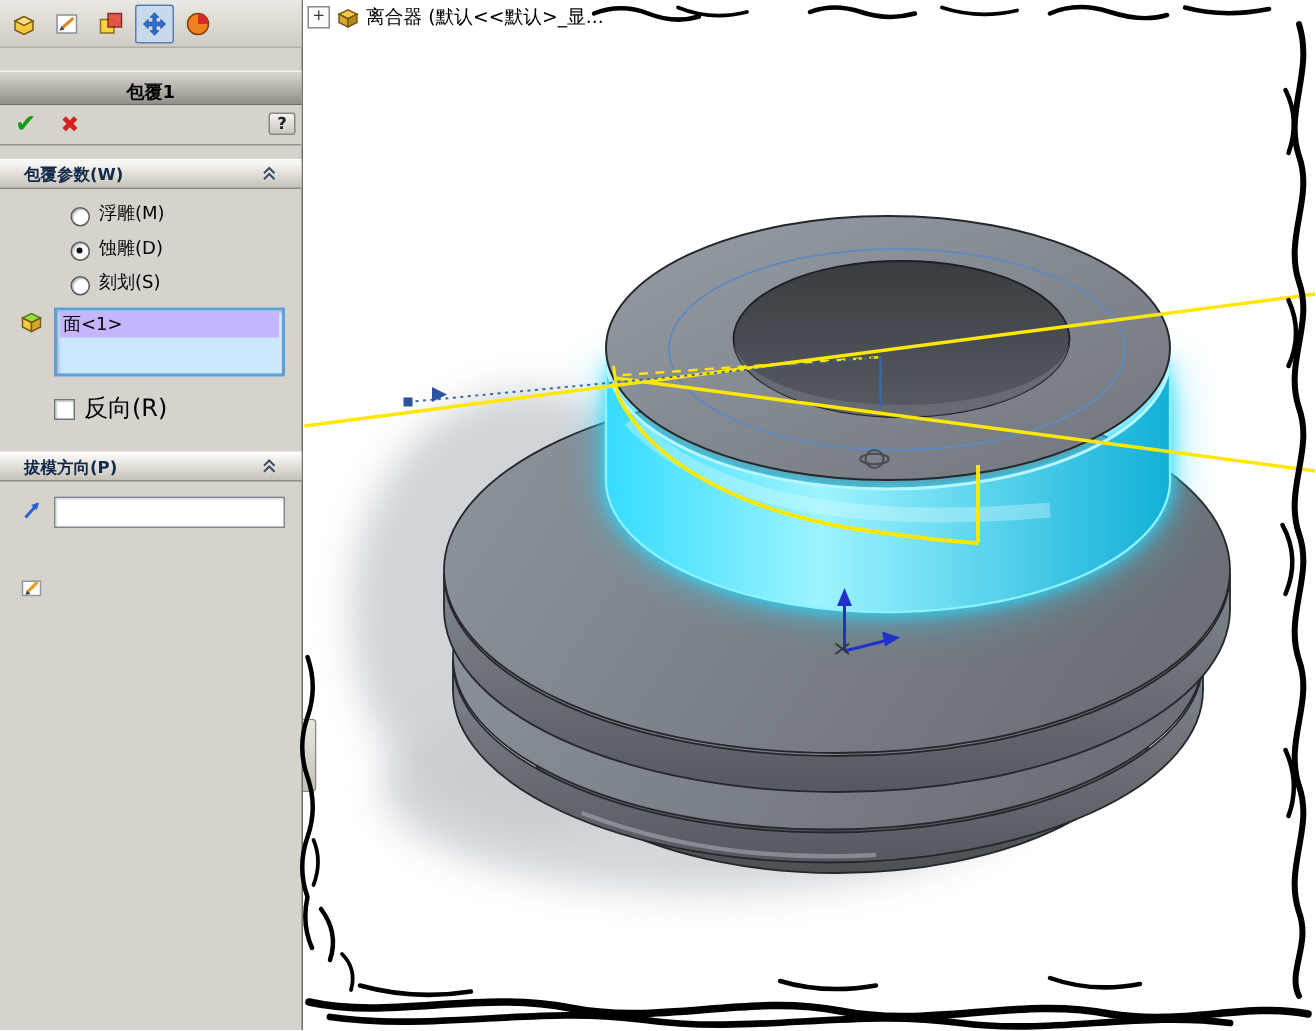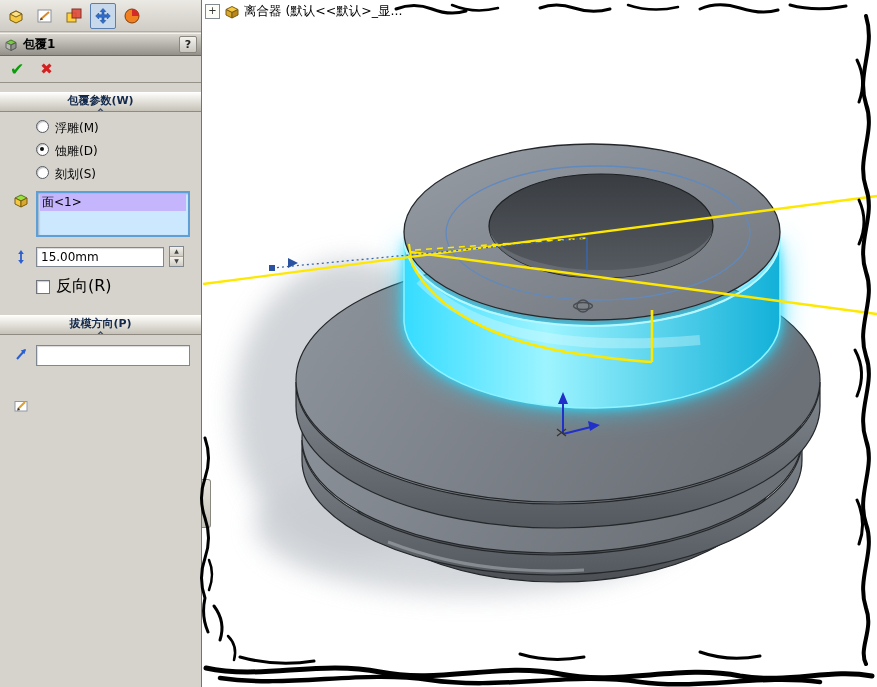--- a/index.html
+++ b/index.html
@@ -7,36 +7,36 @@
     position:relative;width:877px;height:687px;background:#ffffff;overflow:hidden;
     font-family:"DejaVu Sans","Liberation Sans",sans-serif;color:#000;
   }
   
   .pm{position:absolute;left:0;top:0;width:201px;height:687px;z-index:10;
       background:var(--panel_bg,#d6d3cd);border-right:1px solid #76736b;}
   .pm-toolbar{height:27px;display:flex;align-items:center;gap:3px;padding:2px 3px;
       background:linear-gradient(#ebe9e3,#cfccc5);border-bottom:1px solid #b0aca4;}
   .tb-cell{width:24px;height:24px;display:flex;align-items:center;justify-content:center;border:1px solid transparent;}
   .tb-cell.pressed{border:1px solid #5a7fae;background:#c8d9ec;border-radius:2px;}
-  .pm-titlebar{height:21px;margin-top:1px;display:flex;align-items:center;gap:5px;padding:0 4px;
+  .pm-titlebar{height:21px;margin-top:15px;display:flex;align-items:center;gap:5px;padding:0 4px;
       background:linear-gradient(#dad7d1,#93908a);border-top:1px solid #f3f2ee;border-bottom:1px solid #6e6b64;
-      font-weight:bold;font-size:12px;}
+      font-weight:bold;font-size:12px;flex-direction:column;}
   .pm-help{margin-left:auto;width:16px;height:15px;display:flex;align-items:center;justify-content:center;
       font-weight:bold;font-size:11px;color:#222;background:linear-gradient(#f4f3ee,#c9c6bf);
       border:1px solid #8a877f;border-radius:2px;}
   .pm-actions{height:26px;display:flex;align-items:center;gap:16px;padding:0 10px;
       border-bottom:1px solid #96928a;background:var(--panel_bg,#d6d3cd);}
   .ok-mark{color:var(--ok_green,#0d9c0d);font-size:17px;font-weight:bold;}
   .cancel-mark{color:var(--cancel_red,#d42020);font-size:15px;font-weight:bold;}
   .pm-group{margin-top:9px;}
   .pm-group-header{height:18px;display:flex;align-items:center;justify-content:space-between;padding:0 16px;
       background:linear-gradient(#fdfcf9,#c6c2b8);border-top:1px solid #ffffff;border-bottom:1px solid #8f8b83;
-      font-size:11px;font-weight:bold;color:#13294b;flex-direction:column;}
+      font-size:11px;font-weight:bold;color:#13294b;}
   .pm-group-body{padding:5px 0 7px;}
-  .radio-row{display:flex;align-items:flex-start;gap:6px;padding:3px 0 3px 36px;font-size:12px;}
+  .radio-row{display:flex;align-items:flex-end;gap:6px;padding:3px 0 3px 36px;font-size:12px;margin-left:11px;}
   .radio{width:11px;height:11px;border-radius:50%;border:1px solid #555a61;background:#fff;
       box-shadow:inset 1px 1px 1px rgba(0,0,0,.25);position:relative;flex:0 0 auto;}
   .radio.checked::after{content:"";position:absolute;left:2.5px;top:2.5px;width:4px;height:4px;border-radius:50%;background:#101010;}
   .field-row{display:flex;gap:6px;padding:5px 6px 4px 12px;align-items:flex-start;}
   .field-icon{width:18px;height:18px;flex:0 0 auto;display:flex;align-items:center;justify-content:center;}
   .sel-box{width:146px;min-height:40px;background:var(--selection_blue_fill,#cbe8ff);
       border:2px solid var(--selection_blue_border,#5e9fd8);box-shadow:inset 1px 1px 2px rgba(0,0,0,.25);
       font-size:12px;padding:1px 2px;}
   .sel-item{background:#c4b5fd;padding:0 2px;}
   .input-row{display:flex;align-items:center;gap:6px;padding:5px 6px 2px 12px;}
@@ -250,34 +250,20 @@
                 <polygon points="2,6 8,3 14,6 8,9" fill="#9adf3e" stroke="#4e7a18"></polygon>
                 <polygon points="2,6 8,9 8,15 2,12" fill="#f5c842" stroke="#7a5c10"></polygon>
                 <polygon points="14,6 8,9 8,15 14,12" fill="#d9a92f" stroke="#7a5c10"></polygon>
               </svg>
           </span>
           <div class="sel-box">
             <div class="sel-item">面&lt;1&gt;</div>
           </div>
         </div>
 
-        <div class="input-row">
-          <span class="field-icon">
-            <svg width="16" height="16">
-                <line x1="8" y1="3.5" x2="8" y2="12.5" stroke="#2b5fd0" stroke-width="1.8"></line>
-                <polygon points="8,1 5.2,5 10.8,5" fill="#2b5fd0"></polygon>
-                <polygon points="8,15 5.2,11 10.8,11" fill="#2b5fd0"></polygon>
-              </svg>
-          </span>
-          <div class="num-input">15.00mm</div>
-          <div class="spinner">
-            <div class="spin-btn up">▲</div>
-            <div class="spin-btn">▼</div>
-          </div>
-        </div>
 
         <div class="check-row">
           <span class="checkbox"></span>
           <span>反向(R)</span>
         </div>
       </div>
     </div>
 
     <div class="pm-group">
       <div class="pm-group-header">

